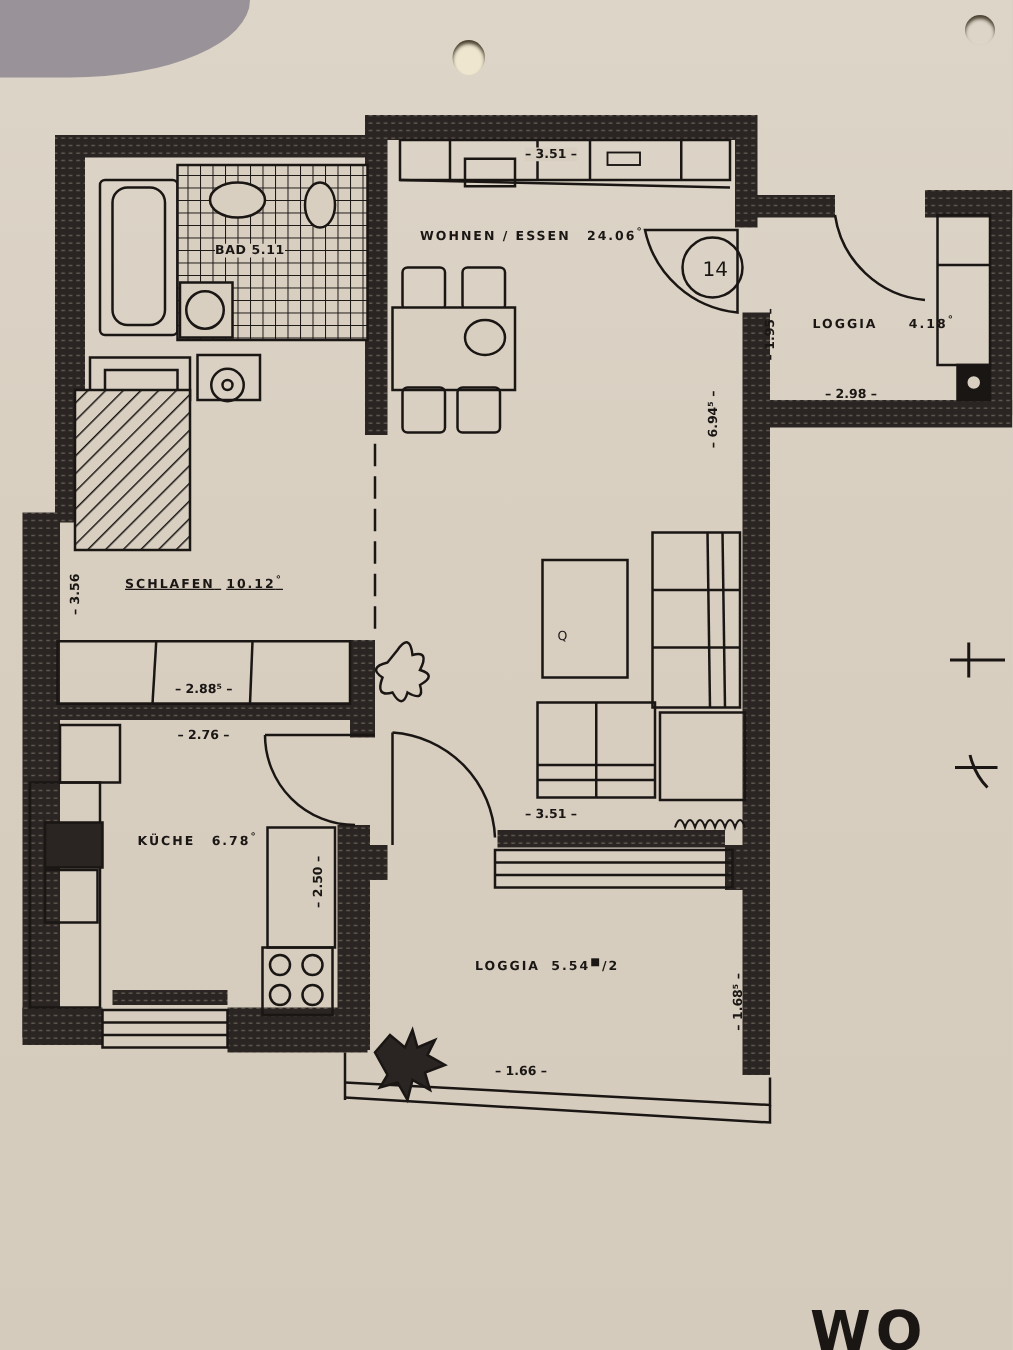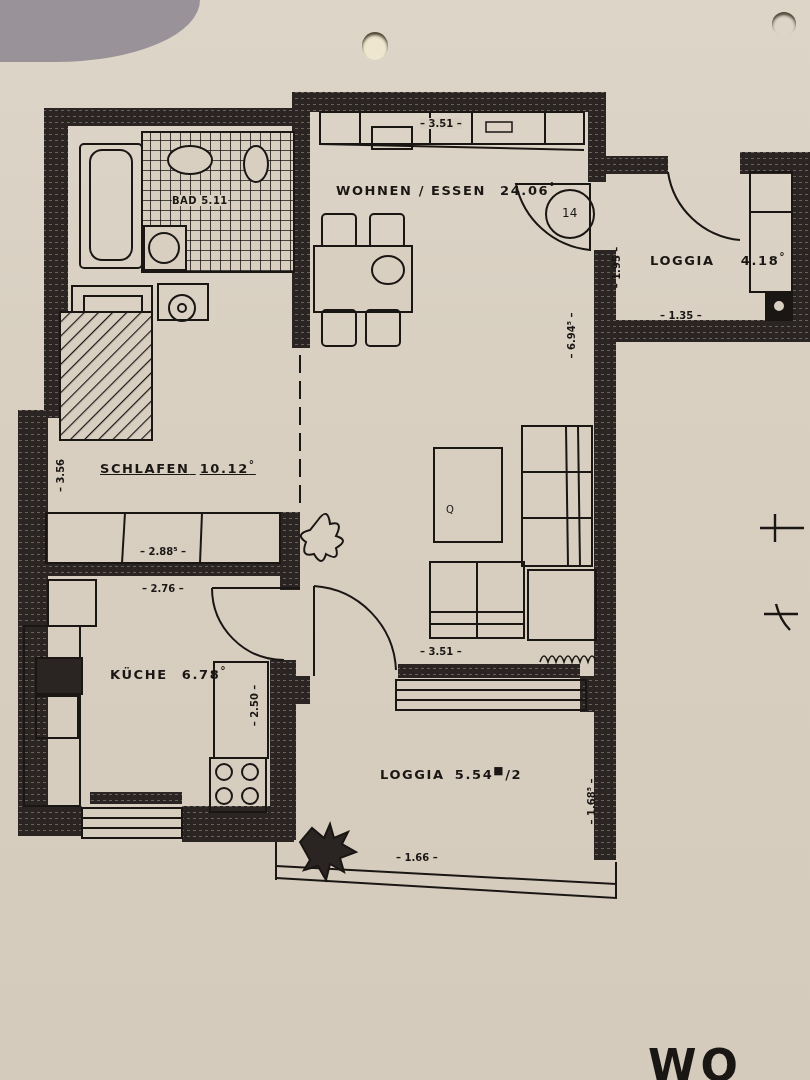--- a/index.html
+++ b/index.html
@@ -12,21 +12,21 @@
     position:absolute; left:0; top:0; width:810px; height:1080px;
     background: linear-gradient(180deg,#ddd5c8 0%,#d8cfc1 40%,#d4cbbd 100%);
   }
   .shadow {
     position:absolute; left:-40px; top:0; width:240px; height:62px;
     background:#8d8790; border-radius:0 0 60% 0 / 0 0 100% 0; opacity:.85;
   }
   .hole { position:absolute; border-radius:50%; background:#eee6cf; box-shadow: inset 0 3px 3px #4a4030; }
   svg { position:absolute; left:0; top:0; }
   .lbl {
-    position:absolute; font-weight:bold; color:#1a1614; font-size:13px;
+    position:absolute; font-weight:bold; color:#1a1614; font-size:10px;
     letter-spacing:1.6px; white-space:nowrap;
   }
   .dim { position:absolute; font-weight:bold; color:#1a1614; font-size:10px; white-space:nowrap; }
   .vert { transform:rotate(-90deg); transform-origin:center; }
   .wm { position:absolute; left:648px; top:1040px; font-size:44px; font-weight:bold; color:#1a1614; letter-spacing:4px; }
 </style>
 </head>
 <body>
 
 <div class="paper"></div>
@@ -202,24 +202,24 @@
 </div>
 <div class="lbl" style="left:380px;top:764px;">
   <span>LOGGIA</span>
   <span style="margin-left:4px">5.54</span><sup>■</sup><span>/2</span>
 </div>
 
 <div class="dim" style="left:420px;top:118px;background:#d8cfc1;">– 3.51 –</div>
 <div class="dim vert" style="left:548px;top:330px;">– 6.94⁵ –</div>
 <div class="dim" style="left:420px;top:646px;">– 3.51 –</div>
 <div class="dim vert" style="left:596px;top:262px;">– 1.95 –</div>
-<div class="dim" style="left:660px;top:310px;">– 1.35 –</div>
+<div class="dim" style="left:660px;top:310px;">– 2.98 –</div>
 <div class="dim vert" style="left:44px;top:470px;">– 3.56</div>
 <div class="dim" style="left:140px;top:546px;">– 2.88⁵ –</div>
 <div class="dim" style="left:142px;top:583px;">– 2.76 –</div>
 <div class="dim vert" style="left:234px;top:700px;">– 2.50 –</div>
 <div class="dim vert" style="left:568px;top:796px;">– 1.68⁵ –</div>
 <div class="dim" style="left:396px;top:852px;">– 1.66 –</div>
 
-<div class="dim" style="left:562px;top:206px;font-weight:normal;font-size:12px;">14</div>
+<div class="dim" style="left:562px;top:206px;font-weight:normal;font-size:16px;">14</div>
 <div class="dim" style="left:446px;top:504px;font-weight:normal;">Q</div>
 
 <div class="wm">WO</div>
 
 </body></html>

